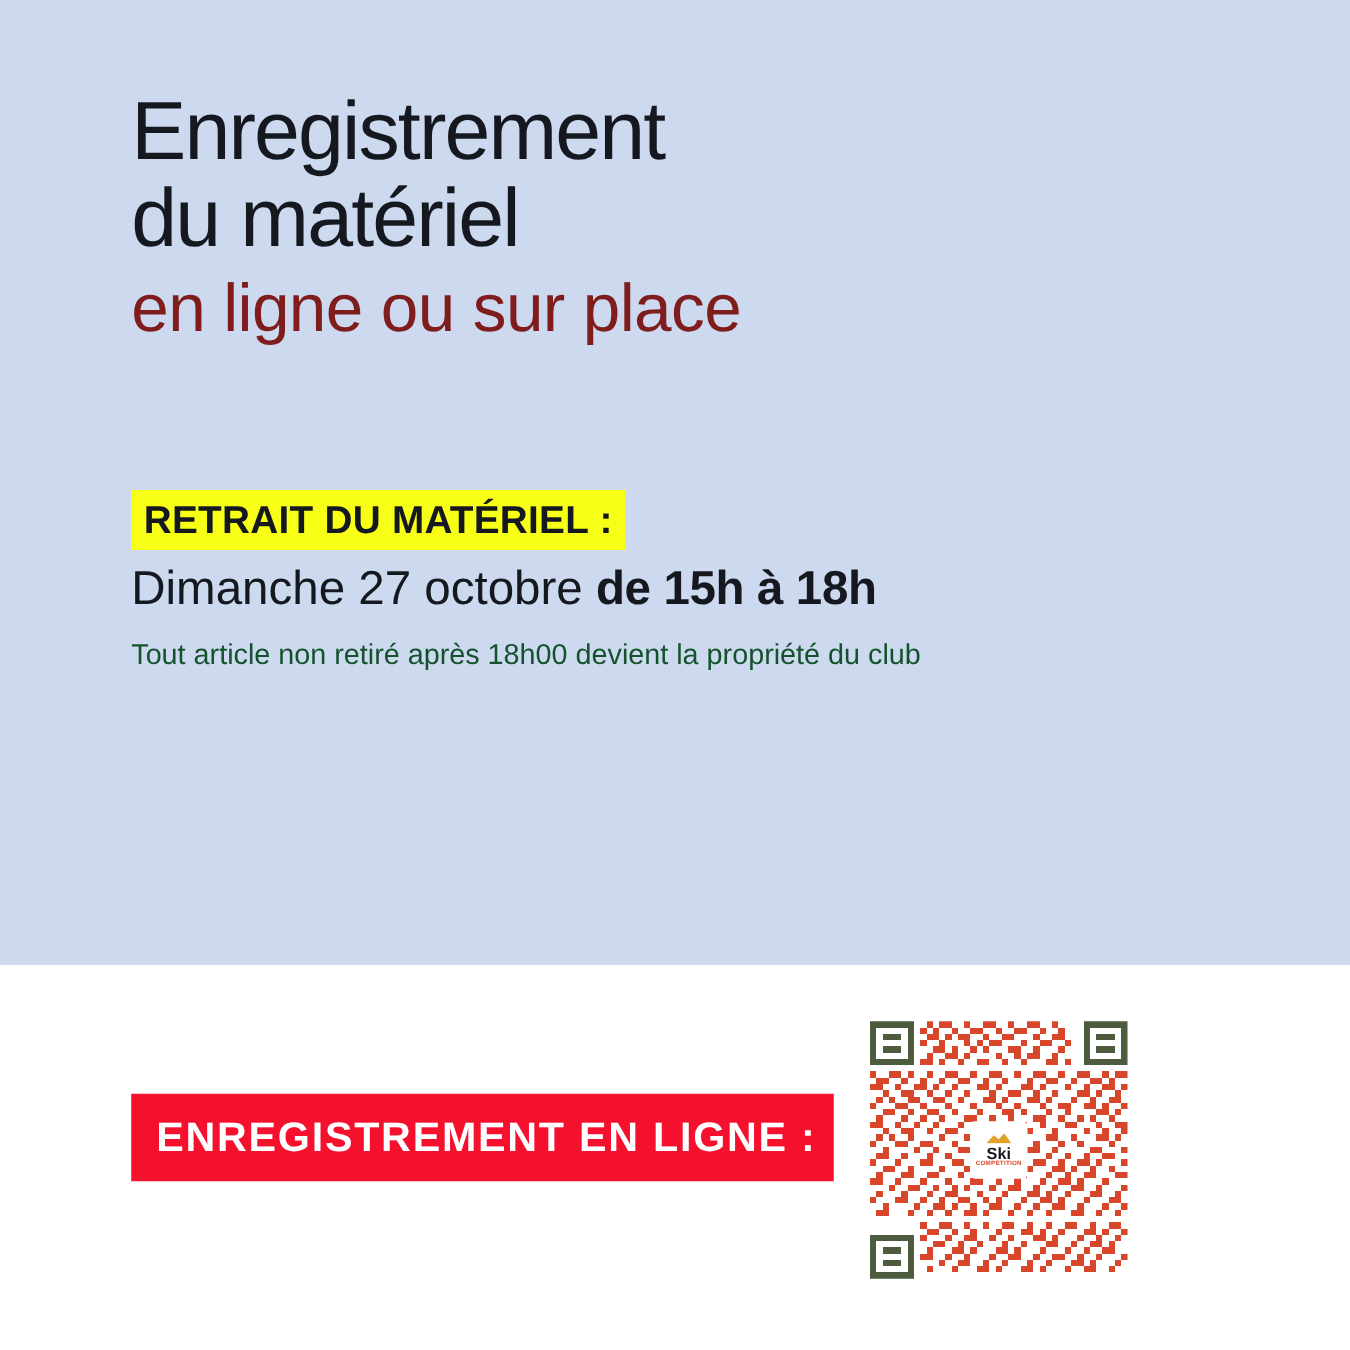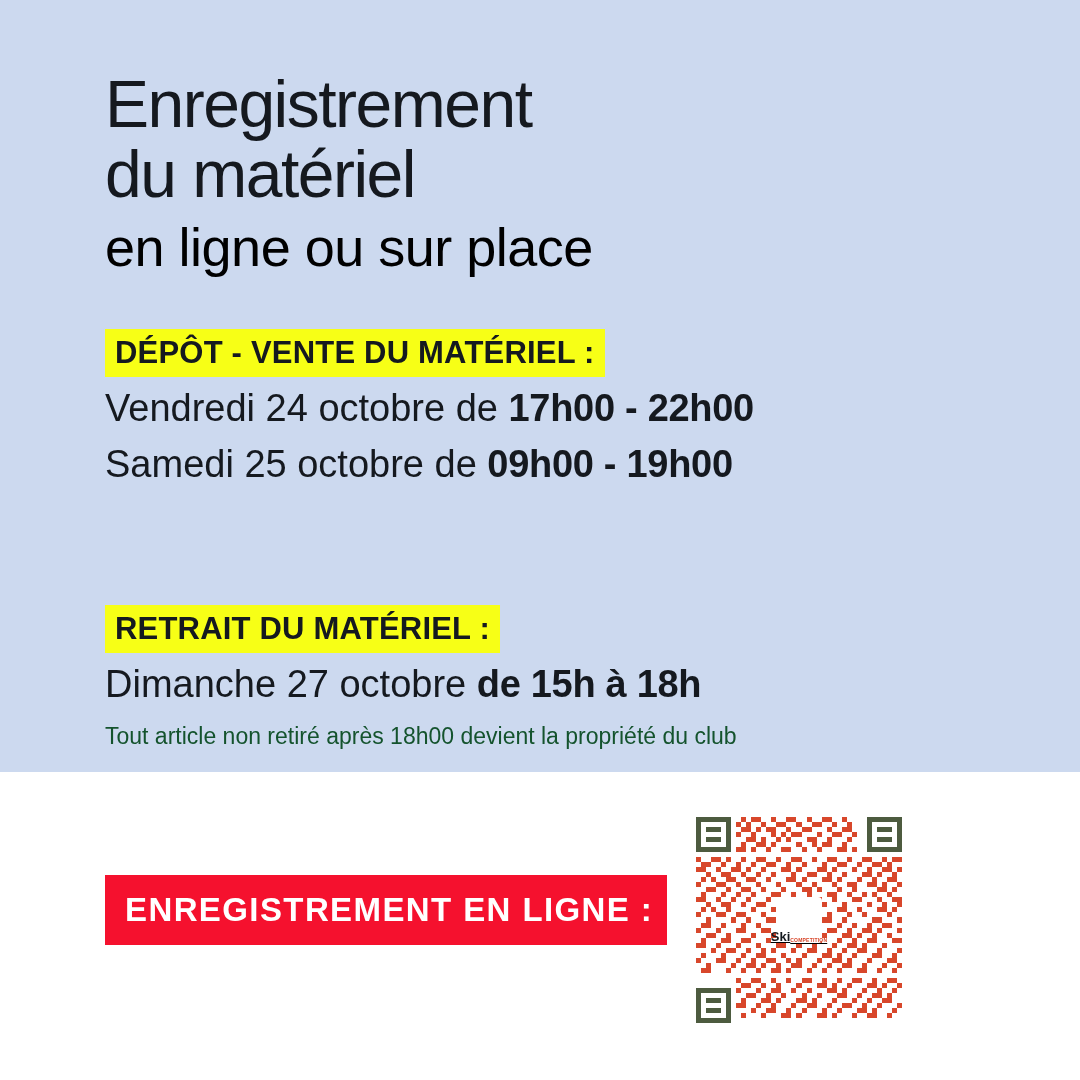--- a/index.html
+++ b/index.html
@@ -31,21 +31,21 @@
   }
   
   .headline {
     color: #15191f;
     font-weight: normal;
     font-size: 66px;
     line-height: 1.06;
     letter-spacing: -1.5px;
   }
   .subheadline {
-    color: #000000;
+    color: #7f1d1d;
     font-weight: normal;
     font-size: 54px;
     line-height: 1.1;
     letter-spacing: -0.5px;
     margin-top: 8px;
   }
 
   
   .section { margin-top: 52px; }
   .section.second { margin-top: 115px; }
@@ -110,24 +110,24 @@
   .qr-logo {
     position: absolute;
     left: 50%;
     top: 50%;
     transform: translate(-50%, -50%);
     width: 46px;
     height: 46px;
     background: #ffffff;
     border-radius: 4px;
     display: flex;
-    align-items: flex-end;
+    flex-direction: column;
+    align-items: center;
     justify-content: center;
     line-height: 1;
-    text-decoration: underline;
   }
   .qr-logo .ski {
     font-size: 13px;
     font-weight: bold;
     color: #15191f;
   }
   .qr-logo .comp {
     font-size: 5px;
     font-weight: bold;
     color: #d8472b;
@@ -148,29 +148,20 @@
   <div class="top-panel"></div>
 
   <div class="content">
 
     <div class="headline">
       <div>Enregistrement</div>
       <div>du matériel</div>
     </div>
     <div class="subheadline">en ligne ou sur place</div>
 
-    <div class="section">
-      <div class="tag">DÉPÔT - VENTE DU MATÉRIEL :</div>
-      <div class="line">
-        <span>Vendredi 24 octobre de </span><b>17h00 - 22h00</b>
-      </div>
-      <div class="line">
-        <span>Samedi 25 octobre de </span><b>09h00 - 19h00</b>
-      </div>
-    </div>
 
     <div class="section second">
       <div class="tag">RETRAIT DU MATÉRIEL  :</div>
       <div class="line">
         <span>Dimanche 27 octobre </span><b>de 15h à 18h</b>
       </div>
       <div class="fineprint">Tout article non retiré après 18h00 devient la propriété du club</div>
     </div>
 
   </div>

